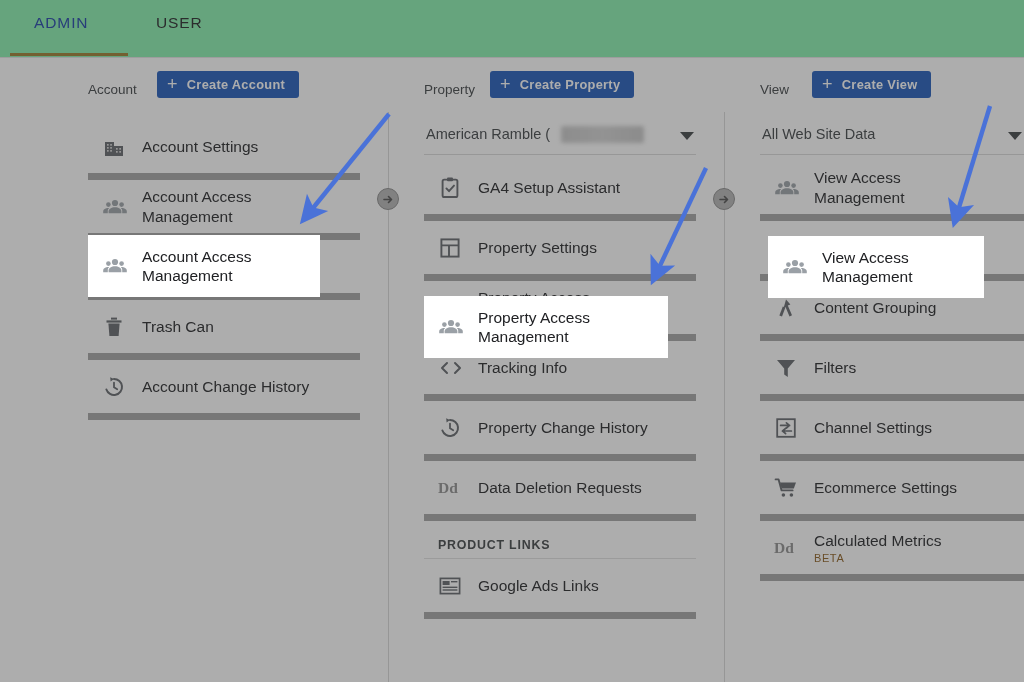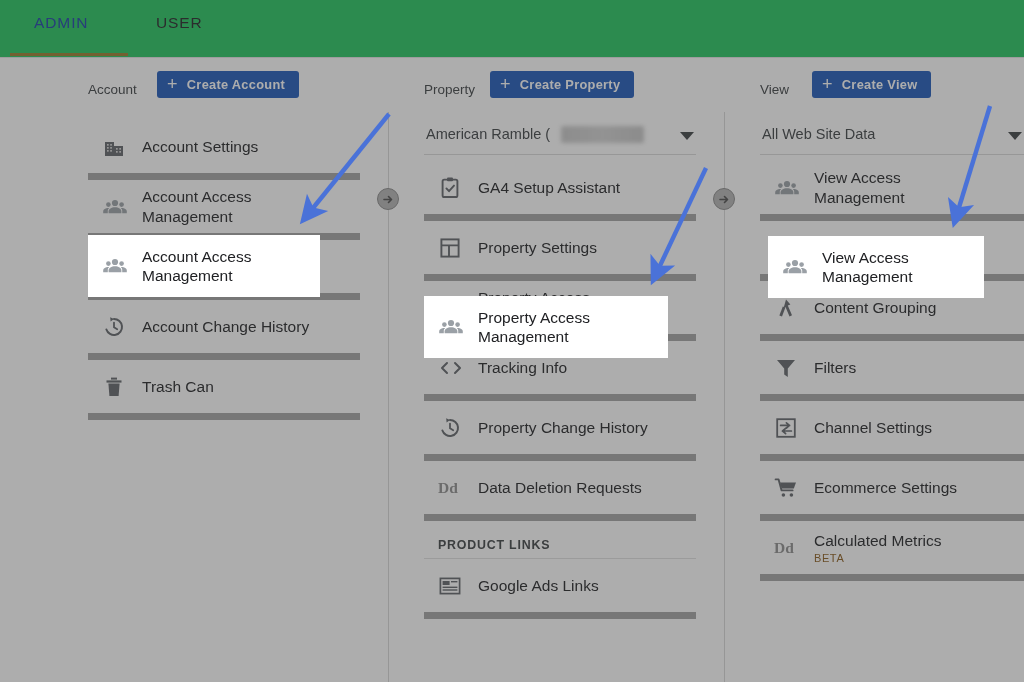--- a/index.html
+++ b/index.html
@@ -18,21 +18,21 @@
   #veil {
     position:absolute; inset:0;
     background:rgba(60,60,60,0.42);
     pointer-events:none;
     z-index:40;
   }
 
   
   #tabbar {
     position:absolute; left:0; top:0; width:1024px; height:57px;
-    background:#22c55e;
+    background:#86efac;
   }
   .tab {
     position:absolute; top:14px;
     font-size:15.5px; letter-spacing:0.9px;
     color:#202124;
   }
   .tab.active { color:#1a3ea8; }
   #tab-admin { left:34px; }
   #tab-user  { left:156px; }
   #tab-underline {
@@ -248,40 +248,40 @@
 
       <div class="menu-item">
         <span class="mi-icon">
           <svg class="icon" width="24" height="24" viewBox="0 0 24 24">
             <path d="M3 4h18l-7.2 8.4V21l-3.6-2.6v-6z" fill="#5f6368"></path>
           </svg>
         </span>
         <span class="mi-label">All Filters</span>
       </div>
 
+      <div class="menu-item">
+        <span class="mi-icon">
+          <svg class="icon" width="24" height="24" viewBox="0 0 24 24">
+            <rect x="9" y="2.6" width="6" height="2" fill="#5f6368"></rect>
+            <rect x="4.5" y="5.4" width="15" height="2.2" fill="#5f6368"></rect>
+            <path d="M6.4 8.6h11.2l-1 12.4H7.4z" fill="#5f6368"></path>
+          </svg>
+        </span>
+        <span class="mi-label">Trash Can</span>
+      </div>
+
       <div class="menu-item tall">
         <span class="mi-icon">
           <svg class="icon" width="24" height="24" viewBox="0 0 24 24">
             <path d="M12 4a8 8 0 1 1-7.6 10.5" fill="none" stroke="#5f6368" stroke-width="2" stroke-linecap="round"></path>
             <path d="M12 4L8.2 2.2 8.6 6.6z" fill="#5f6368"></path>
             <path d="M12 7.6v4.6l3.2 2" fill="none" stroke="#5f6368" stroke-width="1.8" stroke-linecap="round"></path>
           </svg>
         </span>
         <span class="mi-label">Account Change History</span>
-      </div>
-
-      <div class="menu-item">
-        <span class="mi-icon">
-          <svg class="icon" width="24" height="24" viewBox="0 0 24 24">
-            <rect x="9" y="2.6" width="6" height="2" fill="#5f6368"></rect>
-            <rect x="4.5" y="5.4" width="15" height="2.2" fill="#5f6368"></rect>
-            <path d="M6.4 8.6h11.2l-1 12.4H7.4z" fill="#5f6368"></path>
-          </svg>
-        </span>
-        <span class="mi-label">Trash Can</span>
       </div>
 
     </div>
   </div>
 
   <div class="col" id="col-property">
 
     <div class="col-head">
       <div class="col-head-label">Property</div>
       <div class="create-btn" id="create-property-btn">

